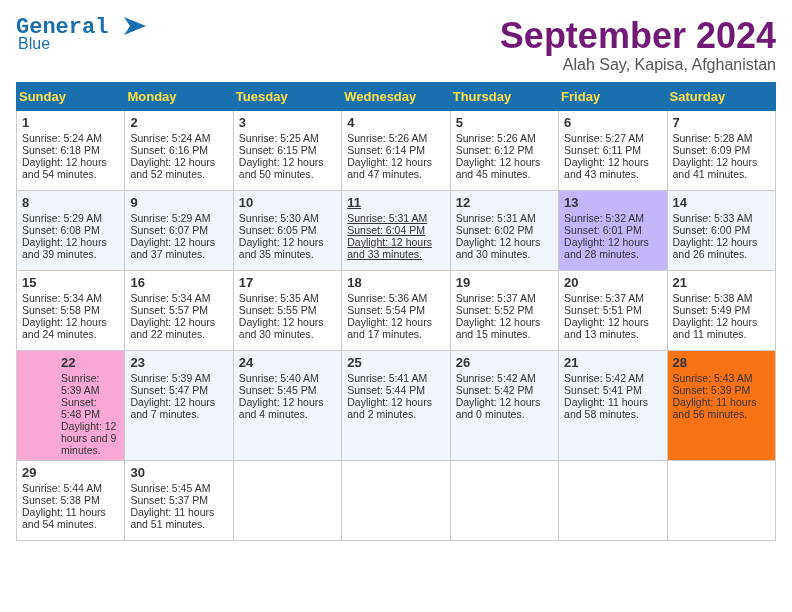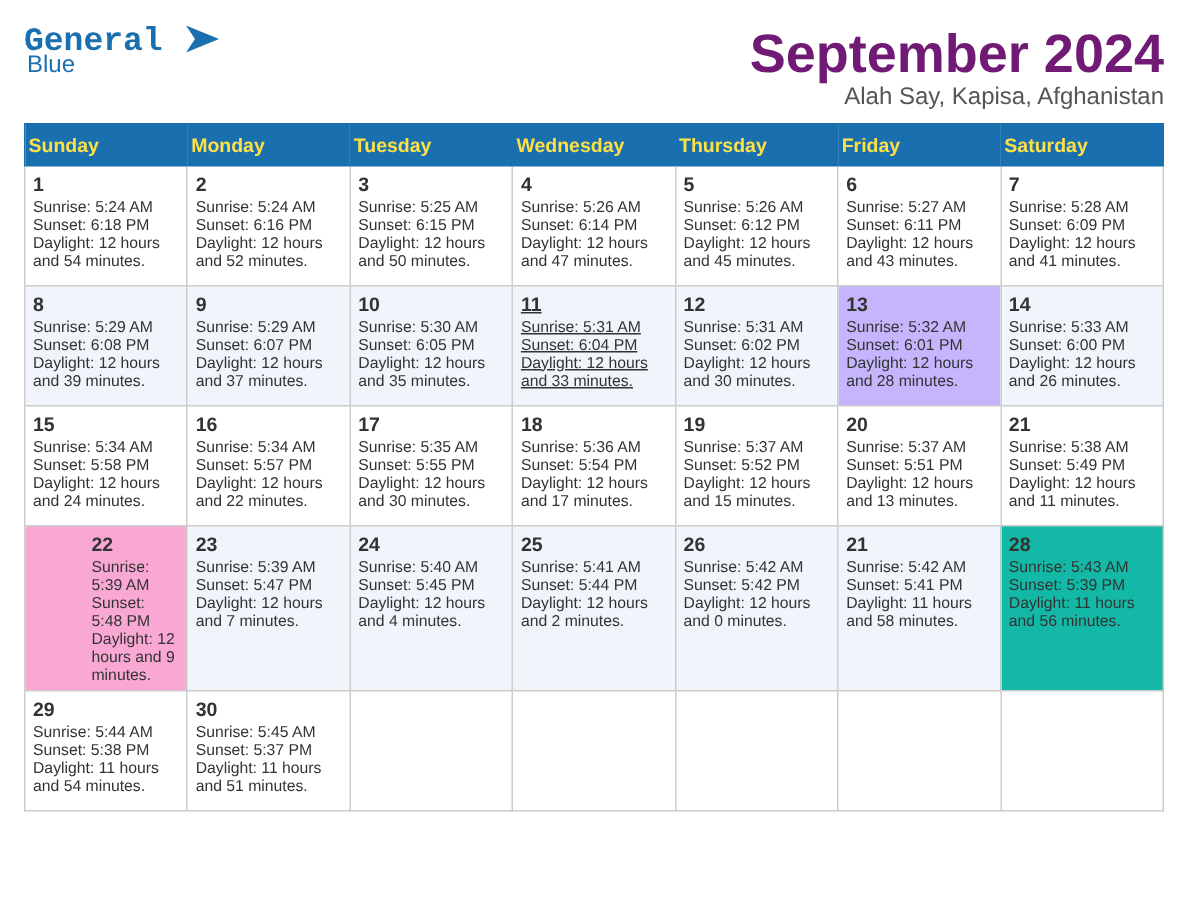--- a/index.html
+++ b/index.html
@@ -266,21 +266,21 @@
           <div>Sunrise: 5:42 AM</div>
           <div>Sunset: 5:42 PM</div>
           <div>Daylight: 12 hours and 0 minutes.</div>
         </td>
         <td style="background-color: rgb(240, 245, 251);">
           <span class="day-number">21</span>
           <div>Sunrise: 5:42 AM</div>
           <div>Sunset: 5:41 PM</div>
           <div>Daylight: 11 hours and 58 minutes.</div>
         </td>
-        <td style="background-color: #14b8a6;">
+        <td style="background-color: #f97316;">
           <span class="day-number">28</span>
           <div>Sunrise: 5:43 AM</div>
           <div>Sunset: 5:39 PM</div>
           <div>Daylight: 11 hours and 56 minutes.</div>
         </td>
       </tr>
       <tr class="last-row">
         <td style="background-color: rgb(255, 255, 255);">
           <span class="day-number">29</span>
           <div>Sunrise: 5:44 AM</div>

